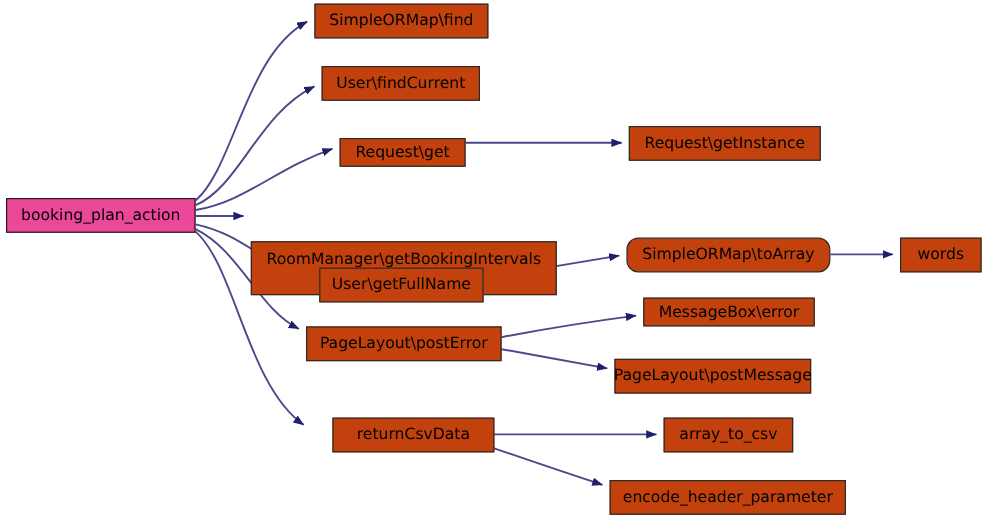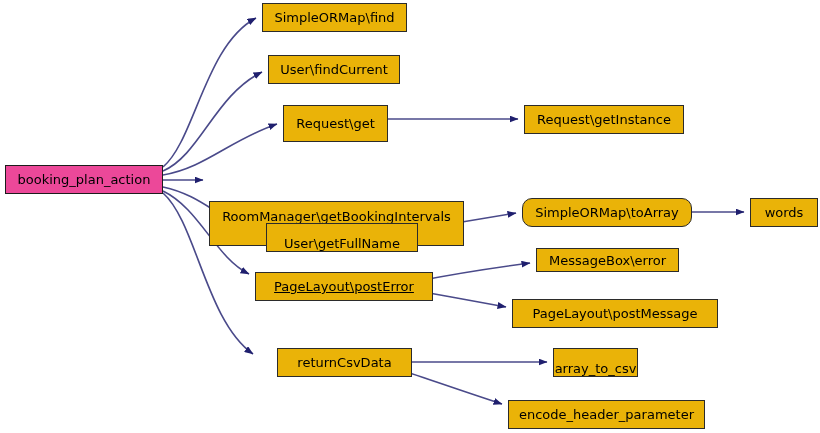--- a/index.html
+++ b/index.html
@@ -22,21 +22,21 @@
     left: 0;
     top: 0;
     width: 820px;
     height: 433px;
     pointer-events: none;
   }
   .node {
     position: absolute;
     box-sizing: border-box;
     border: 1px solid #2b2b2b;
-    background: #eab308;
+    background: #c2410c;
     color: #000000;
     display: flex;
     align-items: center;
     justify-content: center;
     text-align: center;
     font-size: 13px;
     line-height: 15px;
     white-space: pre-line;
     letter-spacing: 0px;
     z-index: 2;
@@ -74,27 +74,27 @@
         <path d="M418,281 C454,274 492,268 530,263" fill="none" stroke="#4a4a8a" stroke-width="1.6" marker-end="url(#arrowhead)"></path>
         <path d="M418,291 C447,296 478,302 506,307" fill="none" stroke="#4a4a8a" stroke-width="1.6" marker-end="url(#arrowhead)"></path>
         <path d="M392,362 L547,362" fill="none" stroke="#4a4a8a" stroke-width="1.6" marker-end="url(#arrowhead)"></path>
         <path d="M392,367 C428,379 468,393 502,404" fill="none" stroke="#4a4a8a" stroke-width="1.6" marker-end="url(#arrowhead)"></path>
       </g>
   </svg>
   <div id="nodes">
       <div class="node root" style="left: 5px; top: 165px; width: 158px; height: 29px;"><span class="node-label">booking_plan_action</span></div>
       <div class="node" style="left: 262px; top: 3px; width: 145px; height: 29px;"><span class="node-label">SimpleORMap\find</span></div>
       <div class="node" style="left: 268px; top: 55px; width: 132px; height: 29px;"><span class="node-label">User\findCurrent</span></div>
-      <div class="node" style="left: 283px; top: 105px; width: 105px; height: 37px;"><span class="node-label">Request\get</span></div>
+      <div class="node" style="left: 283px; top: 115px; width: 105px; height: 24px;"><span class="node-label">Request\get</span></div>
       <div class="node" style="left: 524px; top: 105px; width: 160px; height: 29px;"><span class="node-label">Request\getInstance</span></div>
       <div class="node" style="left: 209px; top: 157px; width: 255px; height: 45px; margin-top: 44px;"><span class="node-label">RoomManager\getBookingIntervals
 ForRoom</span></div>
       <div class="node" style="left: 522px; top: 198px; width: 170px; height: 29px; border-radius: 10px;"><span class="node-label">SimpleORMap\toArray</span></div>
       <div class="node" style="left: 750px; top: 198px; width: 68px; height: 29px;"><span class="node-label">words</span></div>
-      <div class="node" style="left: 266px; top: 223px; width: 152px; height: 29px; align-items: flex-end;"><span class="node-label">User\getFullName</span></div>
-      <div class="node" style="left: 255px; top: 272px; width: 178px; height: 29px; text-decoration: underline;"><span class="node-label">PageLayout\postError</span></div>
+      <div class="node" style="left: 266px; top: 223px; width: 137px; height: 29px;"><span class="node-label">User\getFullName</span></div>
+      <div class="node" style="left: 255px; top: 272px; width: 163px; height: 29px;"><span class="node-label">PageLayout\postError</span></div>
       <div class="node" style="left: 536px; top: 248px; width: 143px; height: 24px;"><span class="node-label">MessageBox\error</span></div>
-      <div class="node" style="left: 512px; top: 299px; width: 206px; height: 29px;"><span class="node-label">PageLayout\postMessage</span></div>
+      <div class="node" style="left: 512px; top: 299px; width: 164px; height: 29px;"><span class="node-label">PageLayout\postMessage</span></div>
       <div class="node" style="left: 277px; top: 348px; width: 135px; height: 29px;"><span class="node-label">returnCsvData</span></div>
-      <div class="node" style="left: 553px; top: 348px; width: 85px; height: 29px; align-items: flex-end;"><span class="node-label">array_to_csv</span></div>
+      <div class="node" style="left: 553px; top: 348px; width: 108px; height: 29px;"><span class="node-label">array_to_csv</span></div>
       <div class="node" style="left: 508px; top: 400px; width: 197px; height: 29px;"><span class="node-label">encode_header_parameter</span></div>
     </div>
 </div>
 
 </body></html>

